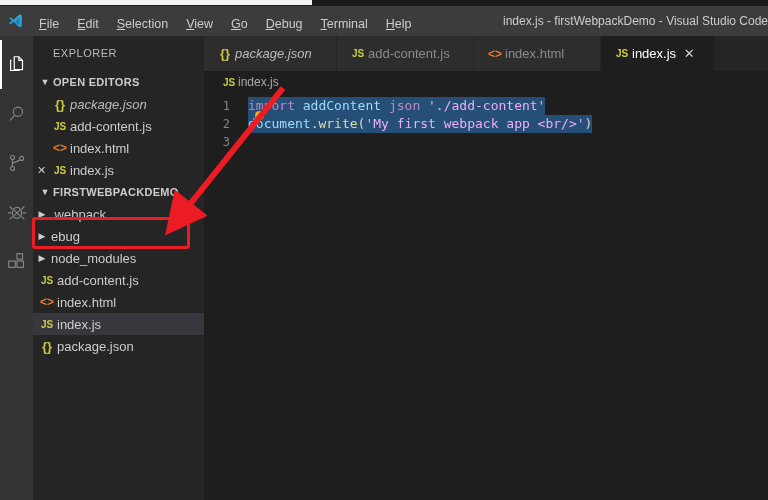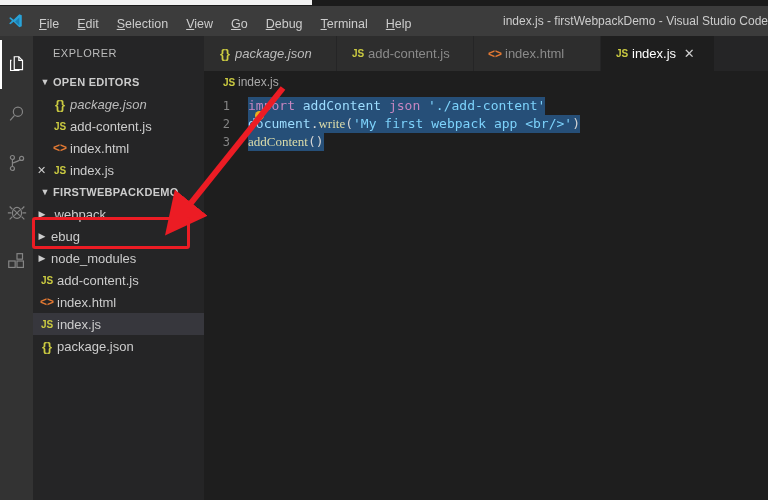--- a/index.html
+++ b/index.html
@@ -150,22 +150,22 @@
   }
   .cline { display: flex; height: 18px; align-items: center; }
   .gutter {
     width: 44px; text-align: right; padding-right: 18px;
     color: #858585; font-size: 12px; flex: 0 0 auto;
   }
   .ctext { white-space: pre; position: relative; }
   .sel { background: #264f78; }
   .kw   { color: #c586c0; }
   .var  { color: #9cdcfe; }
-  .str  { color: #7dd3fc; }
-  .fn   { color: #dcdcaa; font-family: Liberation Serif, serif; }
+  .str  { color: #f0abfc; }
+  .fn   { color: #dcdcaa; }
   .pl   { color: #d4d4d4; }
   .cursor-dot {
     position: absolute; left: 7px; top: -4px;
     width: 9px; height: 9px; border-radius: 50%;
     background: #e8b020;
   }
 
   
   .annot { position: absolute; left: 0; top: 0; width: 768px; height: 500px;
            pointer-events: none; }
@@ -342,21 +342,20 @@
       <div class="cline">
         <span class="gutter">1</span>
         <span class="ctext sel"><span class="kw">import</span> <span class="var">addContent</span> <span class="kw">json</span> <span class="str">'./add-content'</span></span>
       </div>
       <div class="cline">
         <span class="gutter">2</span>
         <span class="ctext sel"><span class="var">document</span><span class="pl">.</span><span class="fn">write</span><span class="pl">(</span><span class="str">'My first webpack app &lt;br/&gt;'</span><span class="pl">)</span><span class="cursor-dot"></span></span>
       </div>
       <div class="cline">
         <span class="gutter">3</span>
-        <span class="ctext sel"><span class="fn">addContent</span><span class="pl">()</span></span>
       </div>
     </div>
   </div>
 
   <svg class="annot">
     <defs>
       <marker id="ah" markerWidth="7" markerHeight="7" refX="2.2" refY="3.5" orient="auto">
         <path d="M0,0 L7,3.5 L0,7 z" fill="#ec1c24"></path>
       </marker>
     </defs>

